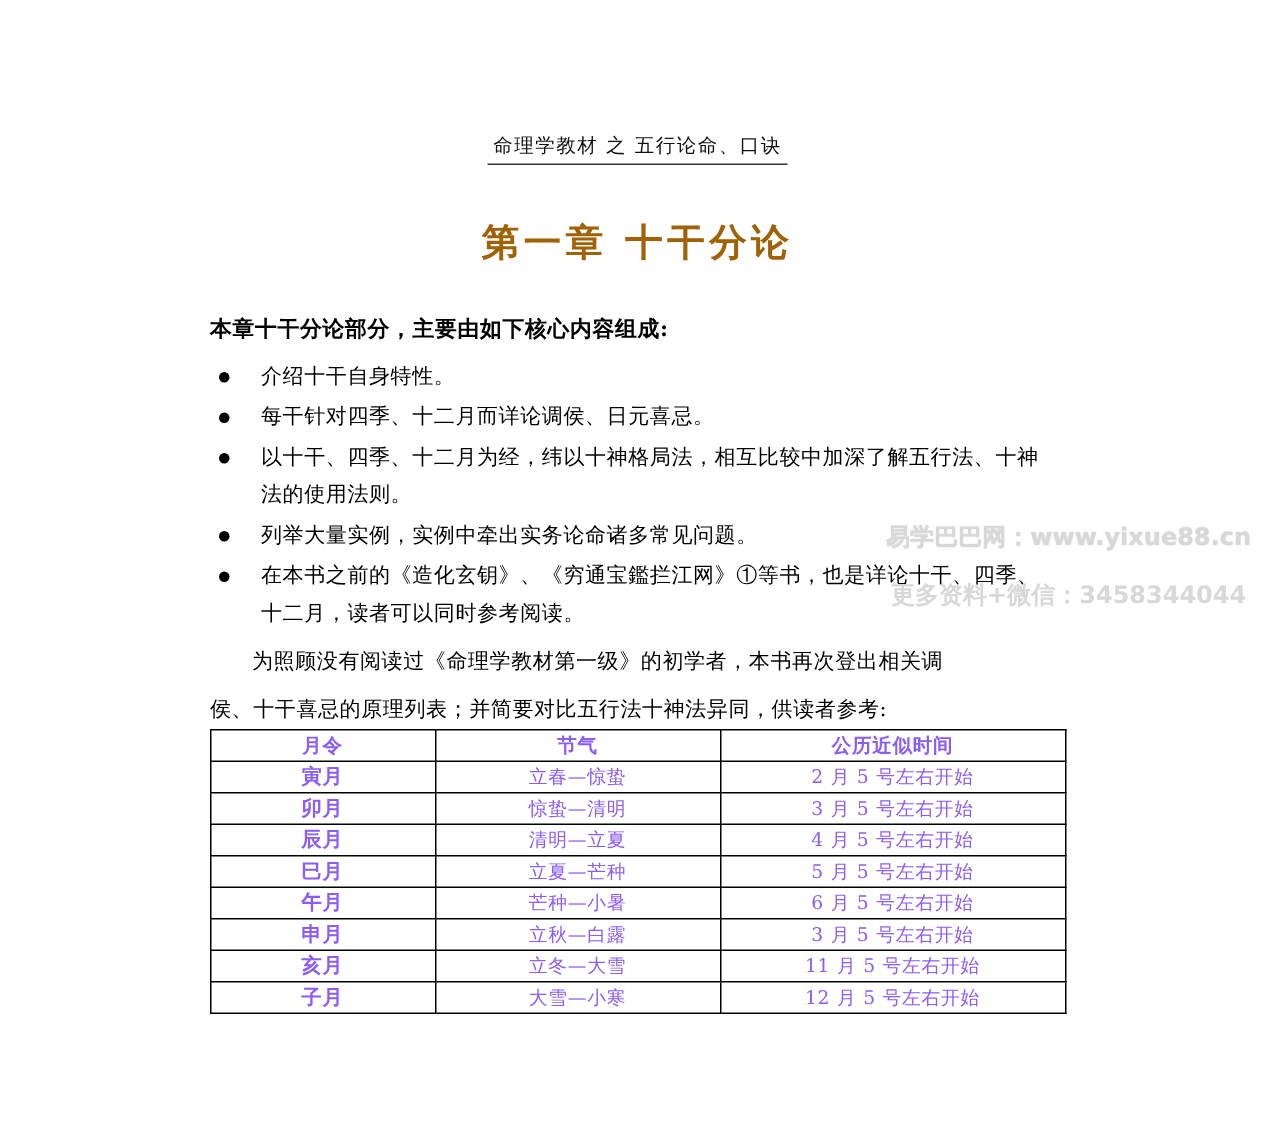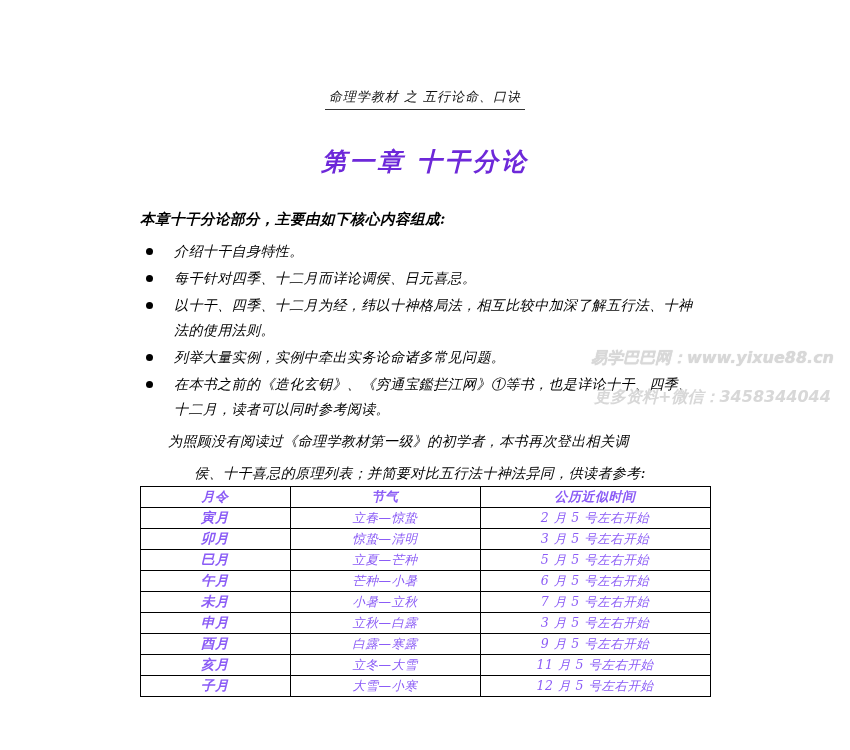--- a/index.html
+++ b/index.html
@@ -13,21 +13,20 @@
     overflow: hidden;
     font-family: "DejaVu Serif", "Liberation Serif", serif;
     color: #000000;
     position: relative;
   }
   .page {
     position: relative;
     width: 850px;
     height: 750px;
     box-sizing: border-box;
-    font-style: italic;
   }
 
   
   .doc-header {
     text-align: center;
     font-size: 13px;
     letter-spacing: 1px;
     padding-top: 88px;
     color: #111;
   }
@@ -37,21 +36,21 @@
     padding: 0 4px 3px 4px;
   }
 
   
   .chapter-title {
     text-align: center;
     font-size: 25px;
     font-weight: bold;
     letter-spacing: 3px;
     margin-top: 35px;
-    color: #6d28d9;
+    color: #a16207;
   }
 
   
   .body-wrap {
     padding: 0 150px 0 140px;
     margin-top: 32px;
   }
   .intro-line {
     font-size: 14.5px;
     letter-spacing: 0.5px;
@@ -82,21 +81,20 @@
   }
   .para {
     font-size: 14px;
     line-height: 26px;
     letter-spacing: 0.4px;
     margin-top: 6px;
     text-indent: 28px;
   }
   .para.cont {
     text-indent: 0;
-    text-align: center;
   }
 
   
   .watermark {
     position: absolute;
     right: 16px;
     top: 348px;
     text-align: center;
     pointer-events: none;
   }
@@ -218,45 +216,40 @@
           <td class="m">寅月</td>
           <td>立春—惊蛰</td>
           <td>2 月 5 号左右开始</td>
         </tr>
       <tr>
           <td class="m">卯月</td>
           <td>惊蛰—清明</td>
           <td>3 月 5 号左右开始</td>
         </tr>
       <tr>
+          <td class="m">辰月</td>
+          <td>清明—立夏</td>
+          <td>4 月 5 号左右开始</td>
+        </tr>
+      <tr>
           <td class="m">巳月</td>
           <td>立夏—芒种</td>
           <td>5 月 5 号左右开始</td>
         </tr>
       <tr>
           <td class="m">午月</td>
           <td>芒种—小暑</td>
           <td>6 月 5 号左右开始</td>
         </tr>
       <tr>
-          <td class="m">未月</td>
-          <td>小暑—立秋</td>
-          <td>7 月 5 号左右开始</td>
-        </tr>
-      <tr>
           <td class="m">申月</td>
           <td>立秋—白露</td>
           <td>3 月 5 号左右开始</td>
         </tr>
       <tr>
-          <td class="m">酉月</td>
-          <td>白露—寒露</td>
-          <td>9 月 5 号左右开始</td>
-        </tr>
-      <tr>
           <td class="m">亥月</td>
           <td>立冬—大雪</td>
           <td>11 月 5 号左右开始</td>
         </tr>
       <tr>
           <td class="m">子月</td>
           <td>大雪—小寒</td>
           <td>12 月 5 号左右开始</td>
         </tr>
 

